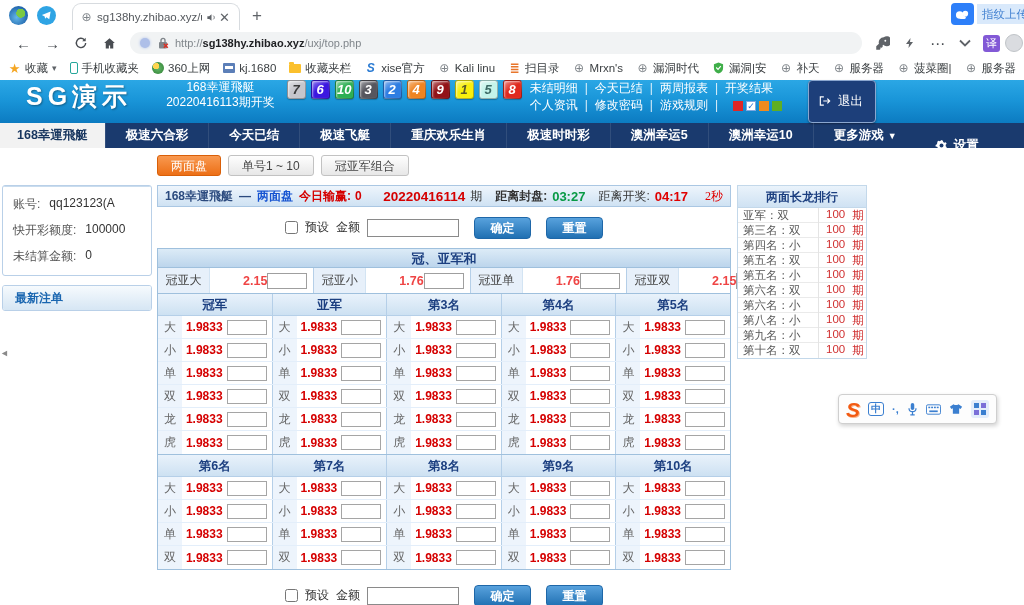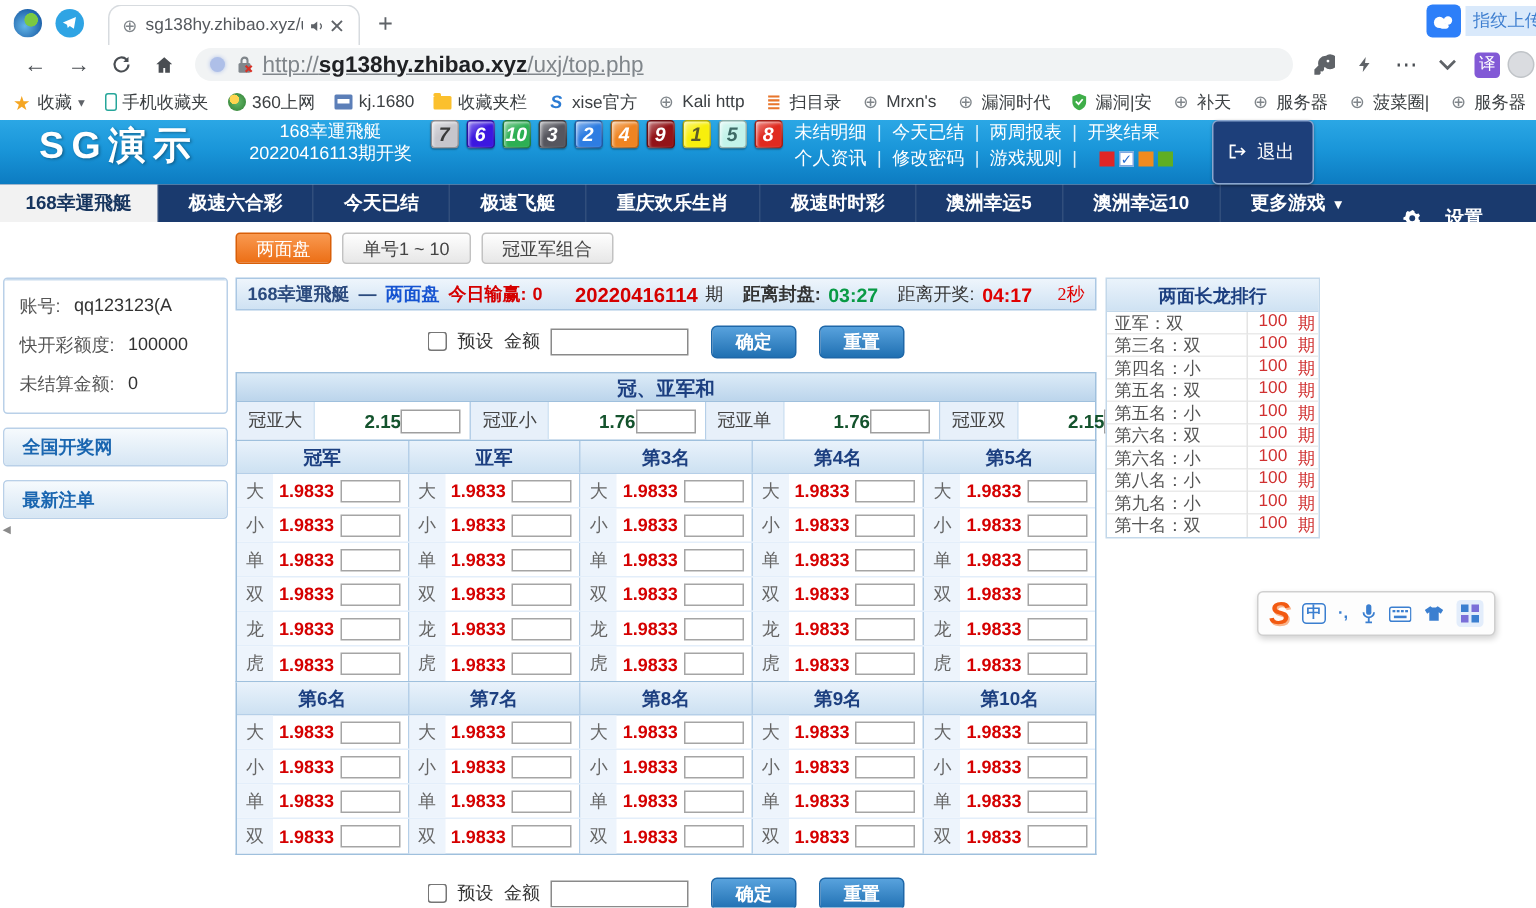--- a/index.html
+++ b/index.html
@@ -15,21 +15,21 @@
   .tab-title { flex:1; color:#55595e; font-size:11.5px; white-space:nowrap; overflow:hidden; margin:0 4px; }
   .tab-x { color:#5f6368; font-size:13px; line-height:13px; padding:0 2px; }
   .newtab { color:#5f6368; font-size:17px; margin:0 0 4px 12px; }
   .netdisk { position:absolute; top:3px; right:50px; width:23px; height:22px; border-radius:4px; background:#2d7ff9; display:flex; align-items:center; justify-content:center; }
   .hint-pill { position:absolute; top:4px; right:0; width:47px; height:20px; background:#d9e9fb; color:#3f7fd0; line-height:20px; padding-left:5px; font-size:11.5px; white-space:nowrap; overflow:hidden; }
 
   .addressbar { height:26px; background:#fff; display:flex; align-items:center; padding:0 9px; }
   .nav-ico { color:#494d52; font-size:15px; margin:0 7px; line-height:1; }
   .omnibox { flex:1; height:22px; background:#f1f3f4; border-radius:11px; display:flex; align-items:center; padding:0 10px; margin:0 6px; }
   .ext-dot { width:10px; height:10px; border-radius:50%; background:#aebfe8; box-shadow:0 0 3px #aebfe8; margin-right:7px; }
-  .url { font-size:15px; color:#80868b; white-space:nowrap; margin-left:6px;text-decoration:underline; }
+  .url { font-size:11px; color:#80868b; white-space:nowrap; margin-left:6px; }
   .url b { color:#202124; font-weight:bold; }
   .abar-right { display:flex; align-items:center; }
   .translate-ext { width:17px; height:17px; background:#8259d6; border-radius:3px; color:#fff; font-size:11px; line-height:17px; text-align:center; margin:0 5px; }
   .avatar-part { width:18px; height:18px; border-radius:50%; background:#dadce0; margin-right:-8px; border:1px solid #c0c4c8; }
 
   .bookmarksbar { height:24px; background:#fff; display:flex; align-items:center; padding:0 8px; overflow:hidden; }
   .bm { display:flex; align-items:center; gap:4px; margin-right:13px; color:#3c4043; font-size:11.5px; white-space:nowrap; flex:none; }
   .bmi { display:inline-flex; align-items:center; justify-content:center; width:13px; height:13px; font-size:12px; line-height:1; }
   .i-star { color:#f5a623; font-size:13px; }
   .i-globe { color:#80868b; }
@@ -56,21 +56,21 @@
   .sq { width:10px; height:10px; display:inline-block; }
   .sq-check { background:#fff; border:1px solid #7fa7e0; color:#2b6fd0; font-size:9px; line-height:9px; text-align:center; font-weight:bold; }
   .logout-btn { margin:0 148px 0 26px; background:#1d3f7a; border:1px solid #8aa6cf; border-radius:4px; color:#fff; padding:3px 12px 4px 9px; display:flex; align-items:center; gap:6px; font-size:12.5px; box-shadow:0 1px 2px rgba(0,0,0,.35); white-space:nowrap; }
 
   
   .mainnav { height:25px; background:#1a3a6e; display:flex; align-items:center; color:#fff; font-weight:bold; font-size:12.5px; }
   .nav-tab { height:25px; line-height:25px; padding:0 20px; border-left:1px solid rgba(255,255,255,.10); white-space:nowrap; }
   .nav-tab:first-child { border-left:none; }
   .nav-tab.active { background:#f2f2f2; color:#17355e; padding:0 17px; }
   .nav-arrow { font-size:9px; margin-left:4px; }
-  .nav-settings { display:flex; align-items:center; gap:16px; padding:0 18px; height:25px;margin-top:20px; }
+  .nav-settings { display:flex; align-items:center; gap:6px; padding:0 18px; height:25px;margin-top:20px; }
 
   
   .content { position:relative; height:457px; background:#fff; }
   .subtabs { position:absolute; left:157px; top:7px; display:flex; gap:7px; }
   .subtab { height:21px; line-height:20px; padding:0 13px; border-radius:3px; font-size:12px; }
   .subtab.active { background:linear-gradient(#f9995०,#ec6f16); background:linear-gradient(#f99950,#ec6f16); color:#fff; border:1px solid #d95f08; }
   .subtab.plain { background:linear-gradient(#fefefe,#e7e7e7); border:1px solid #c2c2c2; color:#444; }
 
   .sidebar { position:absolute; left:2px; top:37px; width:150px; }
   .spanel { border:1px solid #b9d0e8; border-radius:3px; margin-bottom:9px; background:#fff; overflow:hidden; }
@@ -95,36 +95,36 @@
   .preset-row { display:flex; align-items:center; justify-content:center; gap:7px; margin-top:9px; height:23px; }
   .preset-row label { color:#333; }
   .amount-input { width:92px; height:18px; border:1px solid #8a8a8a; }
   .btn { min-width:57px; height:22px; border-radius:4px; background:linear-gradient(#58a2dd,#2070b2); color:#fff; font-weight:bold; border:1px solid #1e67a8; text-align:center; line-height:20px; padding:0 10px; margin-left:8px; }
 
   .section-h { height:20px; line-height:20px; text-align:center; font-weight:bold; font-size:13px; color:#1c3f80; background:linear-gradient(#dcebf7,#bcd5ec); border:1px solid #9fc0dd; margin-top:9px; }
   .champ-row { display:flex; border:1px solid #9fc0dd; border-top:none; height:26px; background:#fff; }
   .champ-cell { flex:1; display:flex; align-items:center; border-left:1px solid #b5cfe8; }
   .champ-cell:first-child { border-left:none; }
   .champ-label { width:52px; background:#e7f0fa; align-self:stretch; line-height:25px; text-align:center; color:#444; border-right:1px solid #d3e4f3; }
-  .champ-odds { flex:1; text-align:center; color:#14532d; font-weight:bold; font-size:12.5px;padding-left:33px; }
+  .champ-odds { flex:1; text-align:center; color:#ef4444; font-weight:bold; font-size:12.5px;padding-left:33px; }
   .bet-input { width:40px; height:16px; border:1px solid #9f9f9f; margin-right:6px; }
 
   .bet-table { border:1px solid #9fc0dd; border-top:none; background:#fff; }
   .bt-headrow { display:flex; height:22px; background:linear-gradient(#e9f2fb,#cde1f2); border-bottom:1px solid #b5cfe8; }
   .bt-head { flex:1; text-align:center; line-height:22px; font-weight:bold; font-size:12.5px; color:#1c3f80; border-left:1px solid #b5cfe8; }
   .bt-head:first-child { border-left:none; }
   .bt-row { display:flex; height:23px; border-bottom:1px solid #e3eefa; }
   .bt-row:last-child { border-bottom:none; }
   .bt-group { flex:1; display:flex; align-items:center; border-left:1px solid #b5cfe8; }
   .bt-group:first-child { border-left:none; }
   .bt-label { width:24px; text-align:center; color:#666; background:#edf4fc; align-self:stretch; line-height:23px; }
   .bt-odds { flex:1; text-align:center; color:#d50000; font-weight:bold; }
   .bt-input { width:40px; height:15px; border:1px solid #a5a5a5; margin-right:5px; }
 
-  .rightpanel { position:absolute; left:737px; top:37px; width:143px; }
+  .rightpanel { position:absolute; left:737px; top:37px; width:130px; }
   .dragon { border:1px solid #c3d8ea; background:#fff; }
   .dragon-h { height:22px; line-height:22px; text-align:center; font-weight:bold; color:#1c3f80; background:linear-gradient(#eaf3fb,#cfe2f3); border-bottom:1px solid #c3d8ea; }
   .dragon-row { display:flex; align-items:center; height:15px; border-bottom:1px solid #eaeaea; color:#555; font-size:11.5px; }
   .dragon-row:last-child { border-bottom:none; }
   .dragon-name { flex:1; padding-left:5px; }
   .dragon-num { border-left:1px solid #e4e4e4; width:48px; color:#d03030; text-align:left; padding-left:7px; display:flex; gap:7px; }
 
   .ime { position:absolute; left:838px; top:246px; height:30px; background:#fdfdfd; border:1px solid #cfcfcf; border-radius:4px; box-shadow:1px 2px 4px rgba(0,0,0,.18); display:flex; align-items:center; padding:0 7px; gap:8px; }
   .ime-s { color:#f25a12; font-size:21px; font-weight:bold; font-style:italic; line-height:1; text-shadow:1px 1px 0 #f9b48c; }
   .ime-zhong { border:1.5px solid #3b7fd0; border-radius:3px; width:16px; height:14px; line-height:12px; text-align:center; color:#3b7fd0; font-size:10px; font-weight:bold; }
@@ -218,21 +218,21 @@
     <div class="bm">
       <span class="bmi i-folder"></span>
       <span class="bml">收藏夹栏</span>
     </div>
     <div class="bm">
       <span class="bmi i-letter-s">S</span>
       <span class="bml">xise官方</span>
     </div>
     <div class="bm">
       <span class="bmi i-globe">⊕</span>
-      <span class="bml">Kali http</span>
+      <span class="bml">Kali linu</span>
     </div>
     <div class="bm">
       <span class="bmi i-list-orange">≣</span>
       <span class="bml">扫目录</span>
     </div>
     <div class="bm">
       <span class="bmi i-globe">⊕</span>
       <span class="bml">Mrxn's</span>
     </div>
     <div class="bm">
@@ -362,22 +362,20 @@
             <span class="l">快开彩额度:</span>
             <span class="v">100000</span>
           </div>
           <div class="acct-row">
             <span class="l">未结算金额:</span>
             <span class="v">0</span>
           </div>
         </div>
     </div>
     <span id="side-panels"><div class="spanel">
-          <div class="spanel-h">全国开奖网</div>
-        </div><div class="spanel">
           <div class="spanel-h">最新注单</div>
         </div></span>
   </div>
 
   <div class="main">
     <div class="infobar">
       <span class="ib-name">168幸運飛艇</span>
       <span class="ib-name" style="margin-left:6px;">—</span>
       <span class="ib-mode">两面盘</span>
       <span class="ib-win-l">今日输赢:</span>

